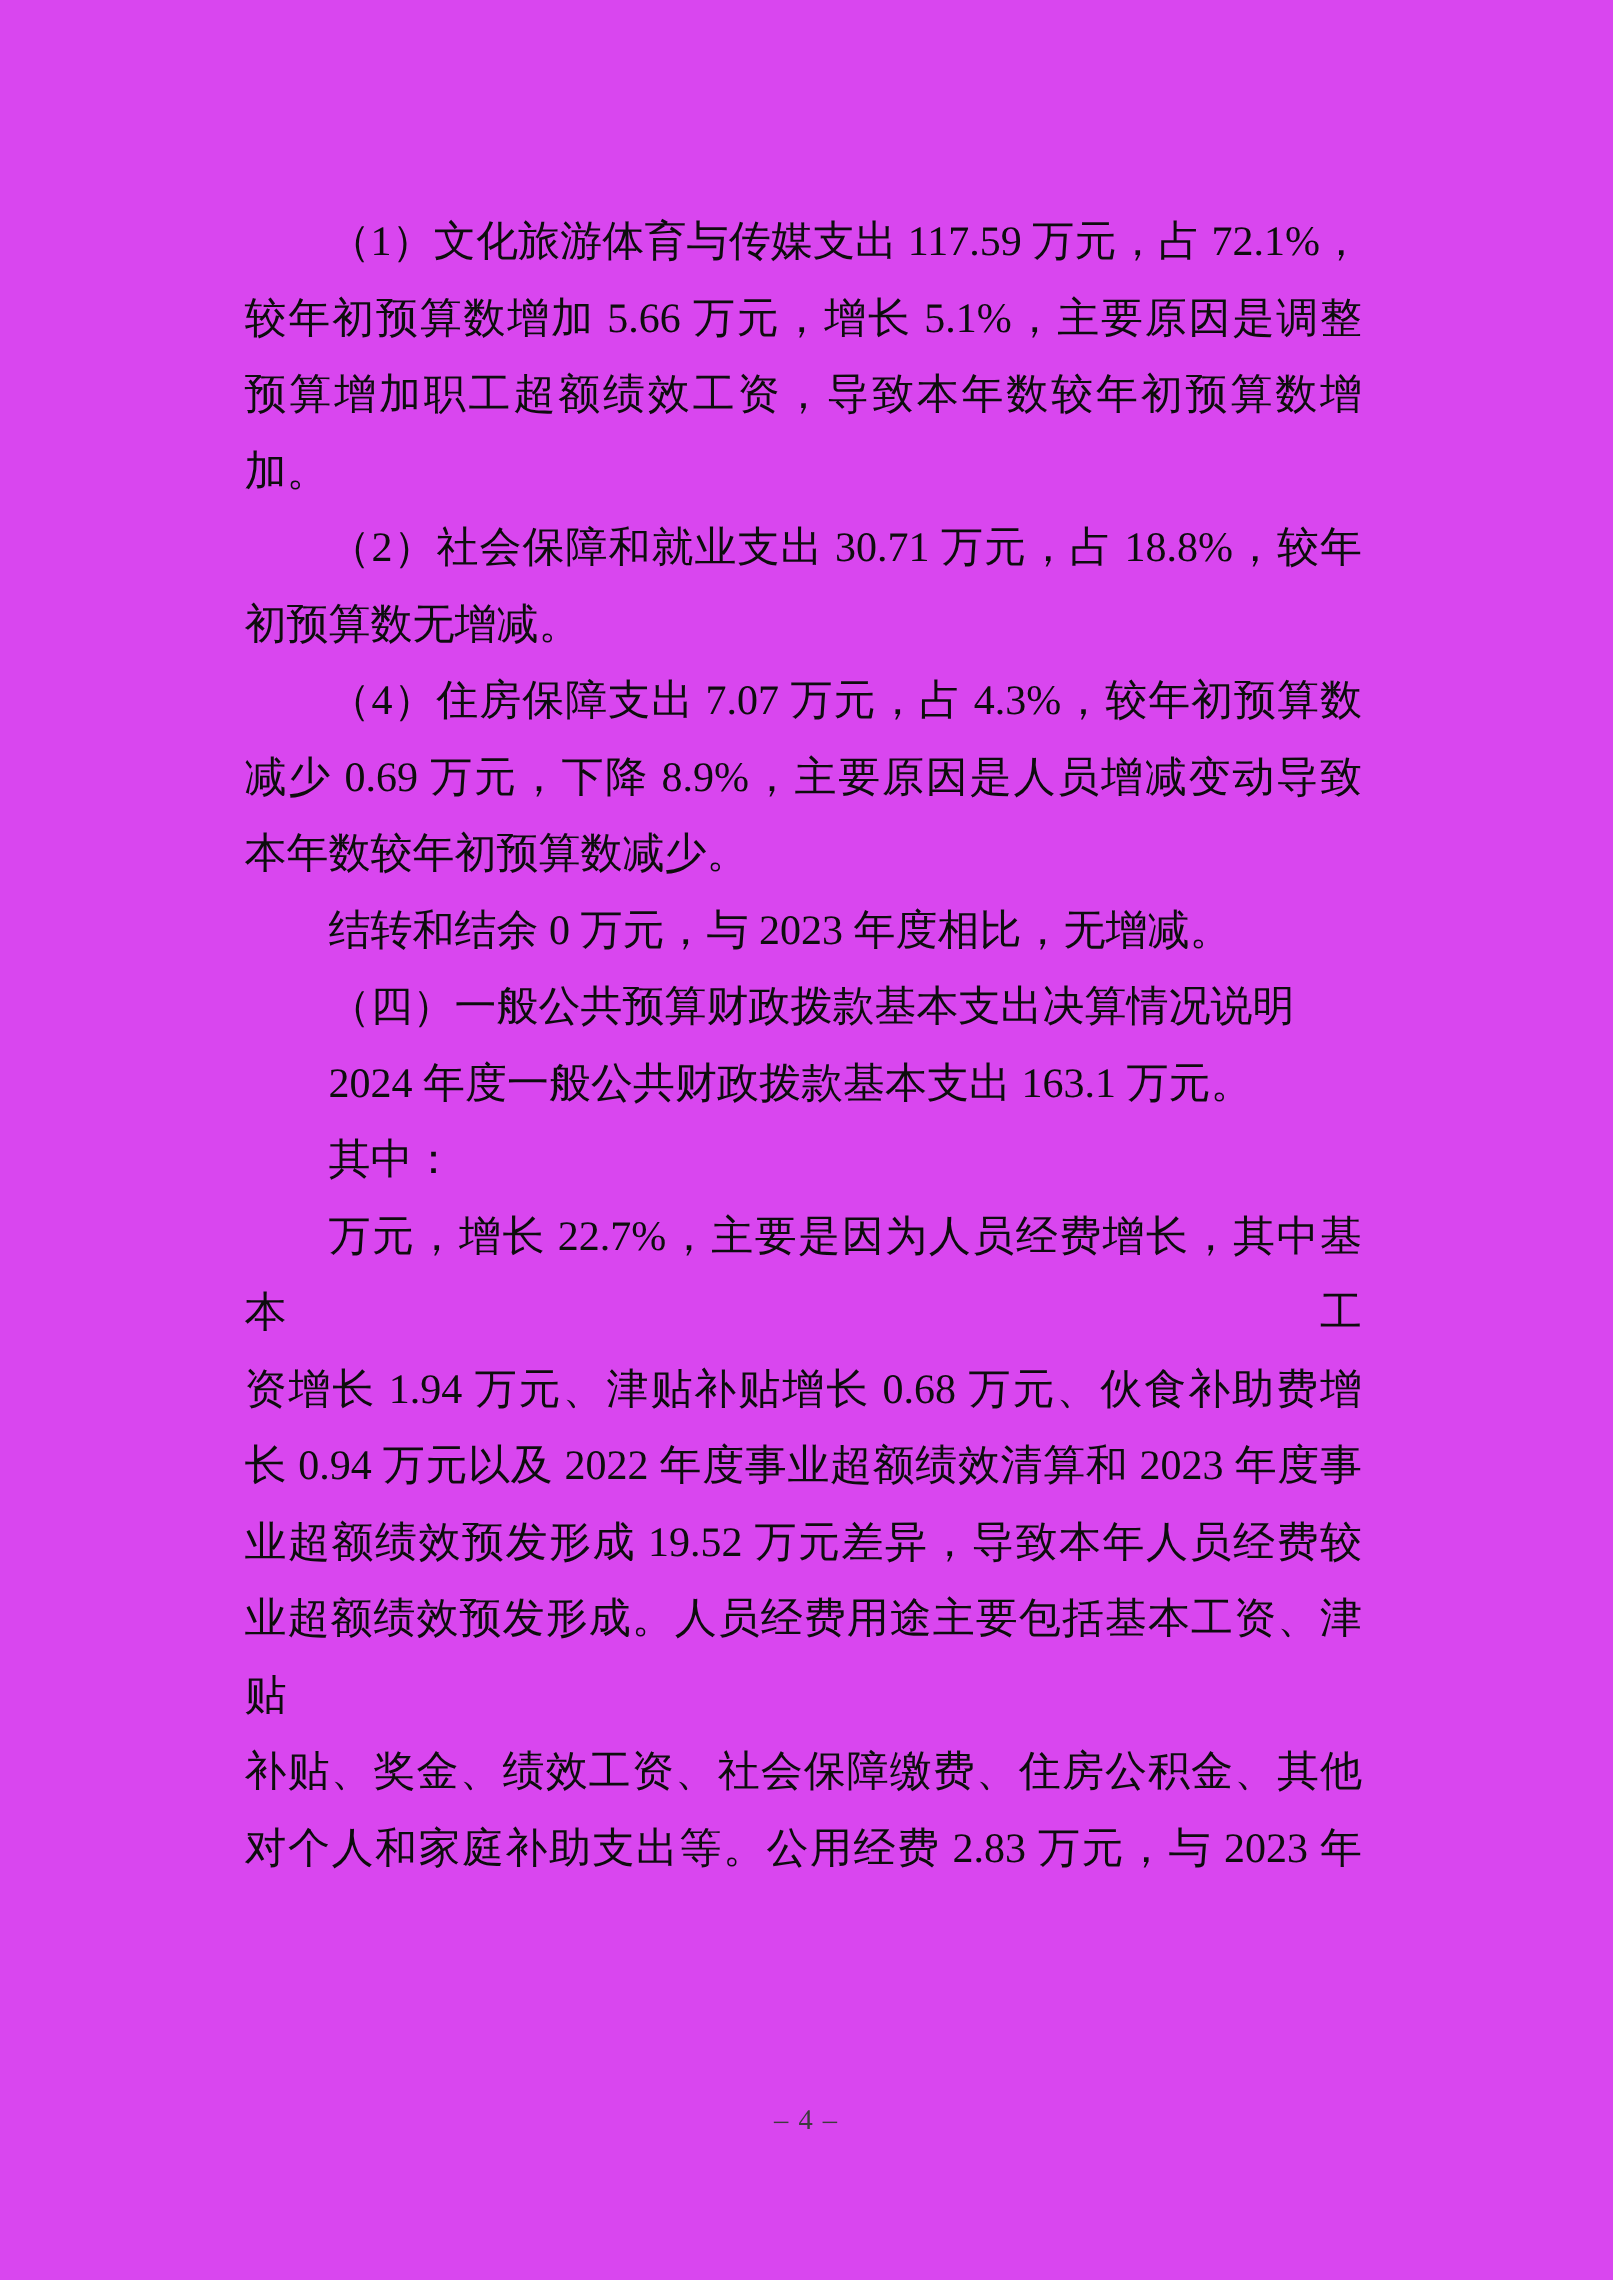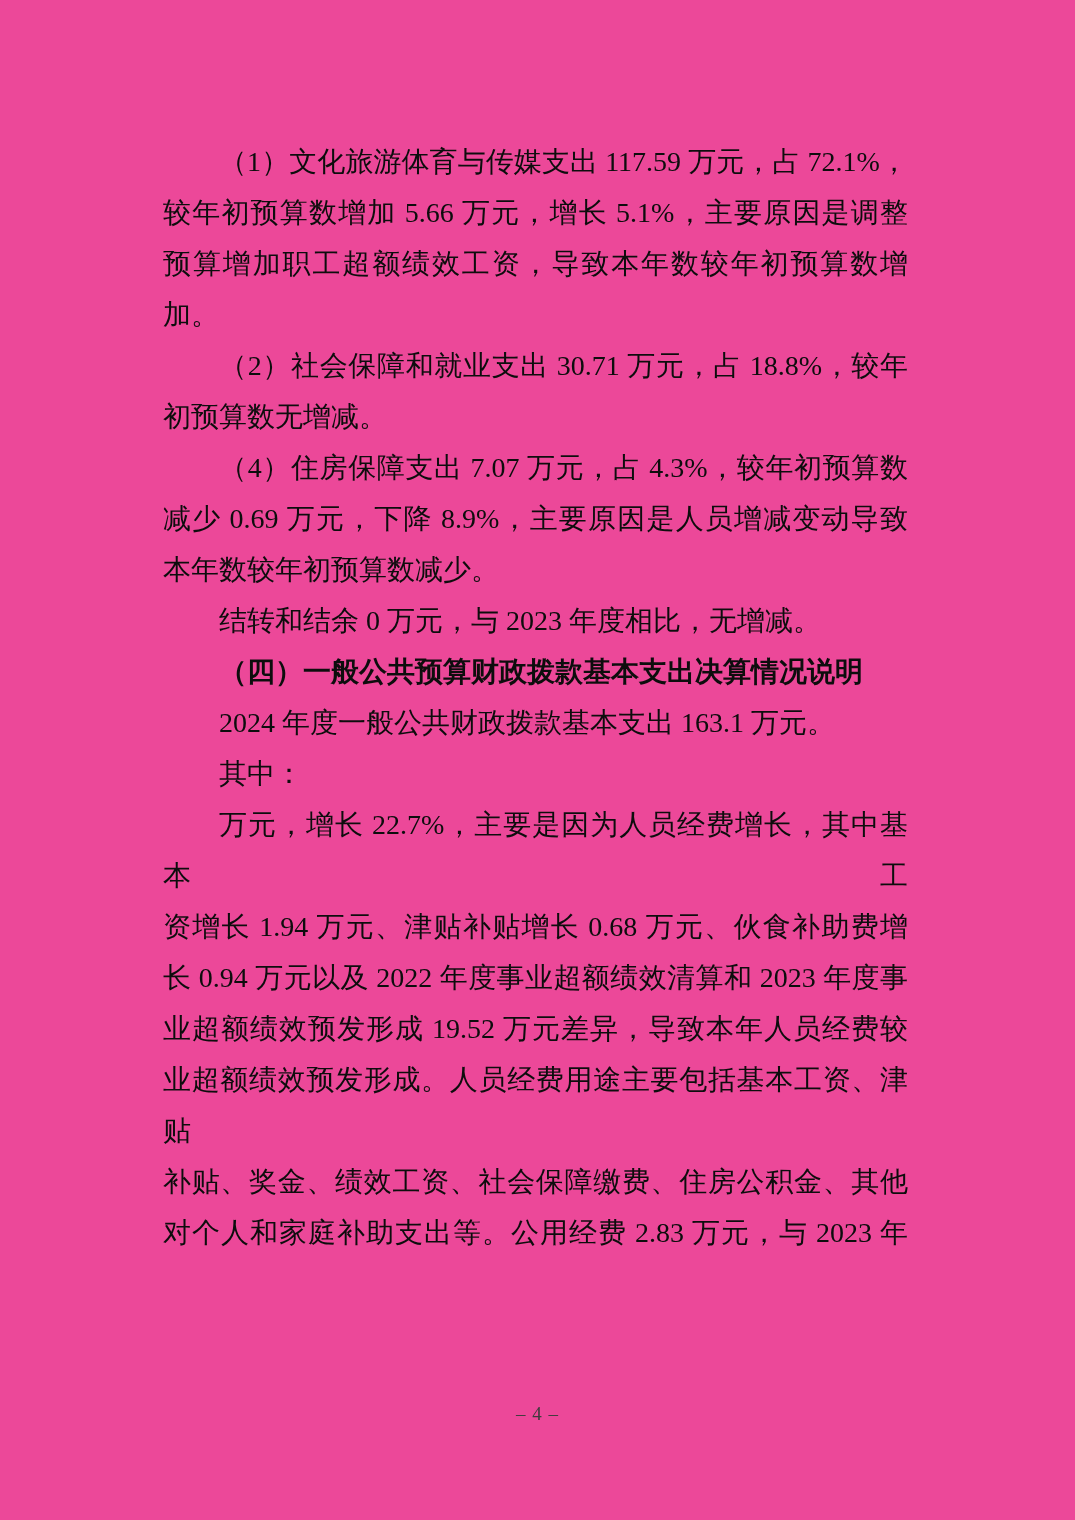--- a/index.html
+++ b/index.html
@@ -4,39 +4,39 @@
 <style>
   html, body {
     margin: 0;
     padding: 0;
     background: #ffffff;
   }
   .page {
     position: relative;
     width: 1075px;
     height: 1520px;
-    background: #ec4899;
+    background: #d946ef;
     overflow: hidden;
     font-family: "Liberation Serif", "DejaVu Serif", serif;
     color: #0d0d0d;
   }
   .content {
     position: absolute;
     left: 163px;
     top: 136px;
     width: 745px;
     font-size: 28px;
     line-height: 51px;
   }
   .para {
     margin: 0;
     padding: 0;
   }
   .para.bold {
-    font-weight: bold;
+    font-weight: normal;
   }
   .line {
     display: block;
     text-align: justify;
     white-space: normal;
   }
   .line.full {
     text-align-last: justify;
   }
   .para .line:first-child {

